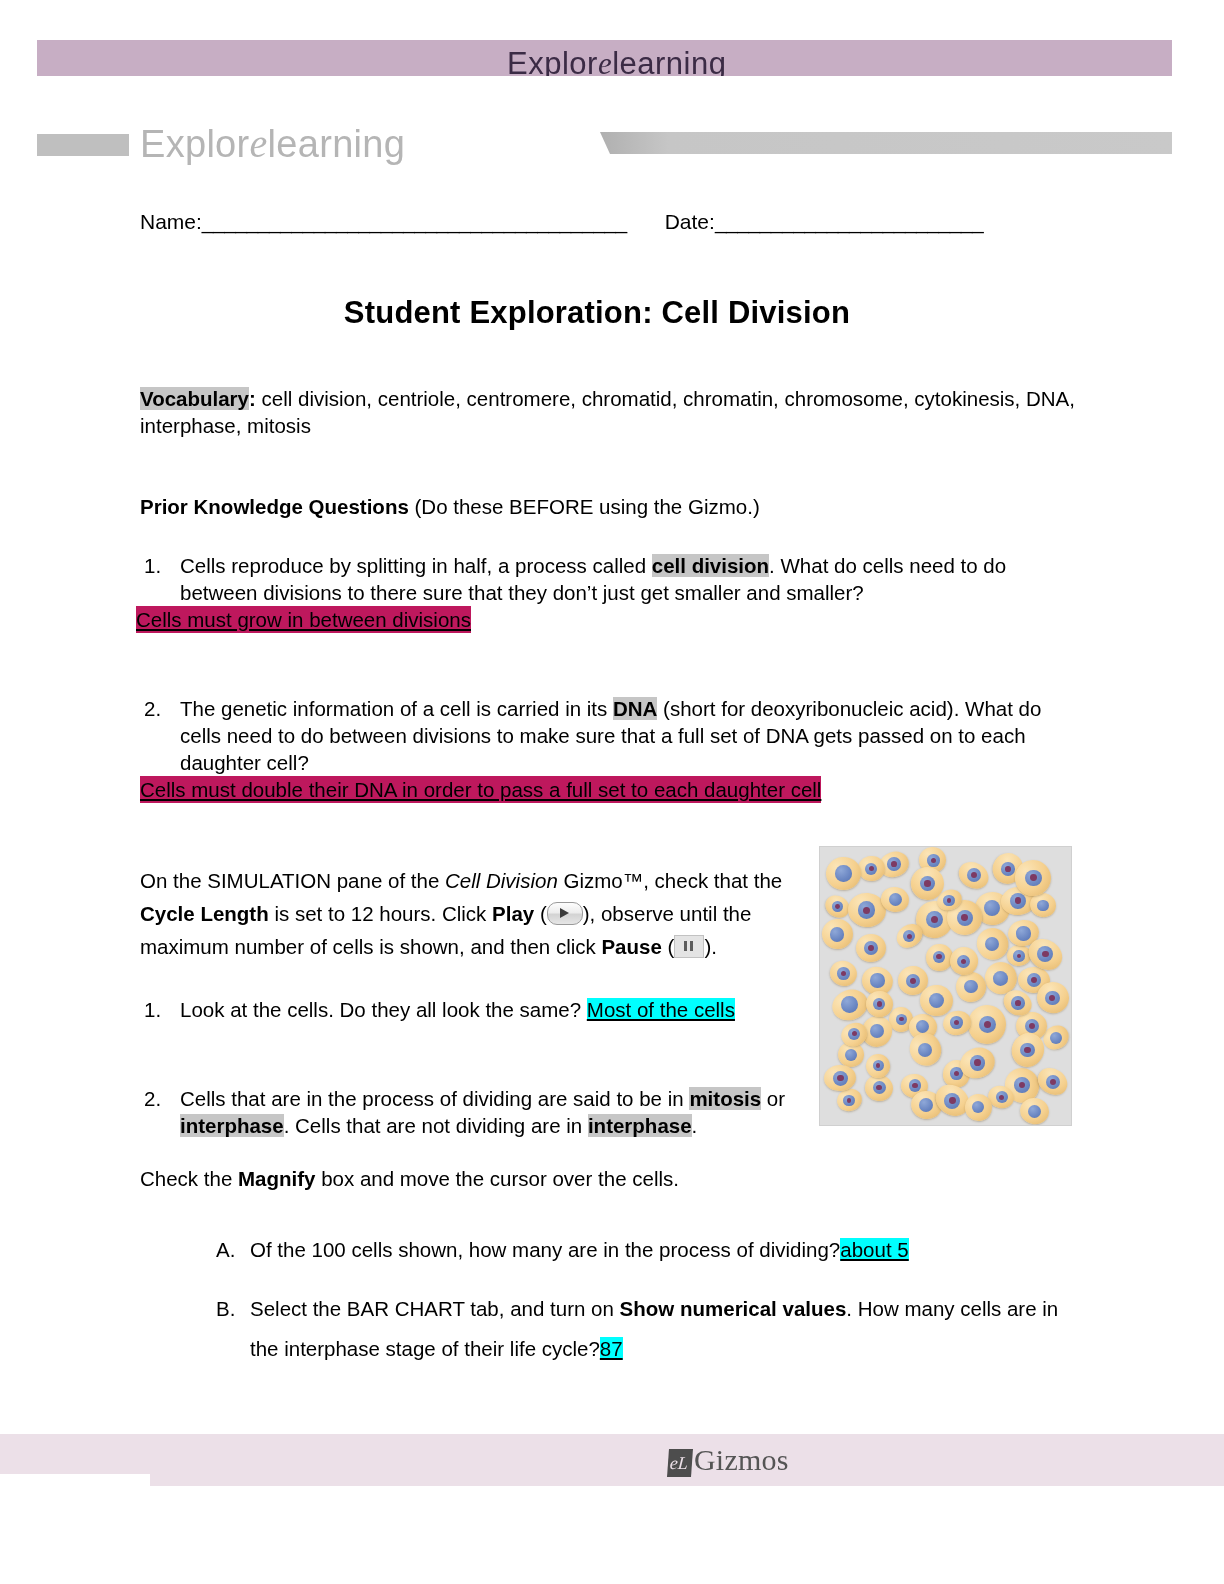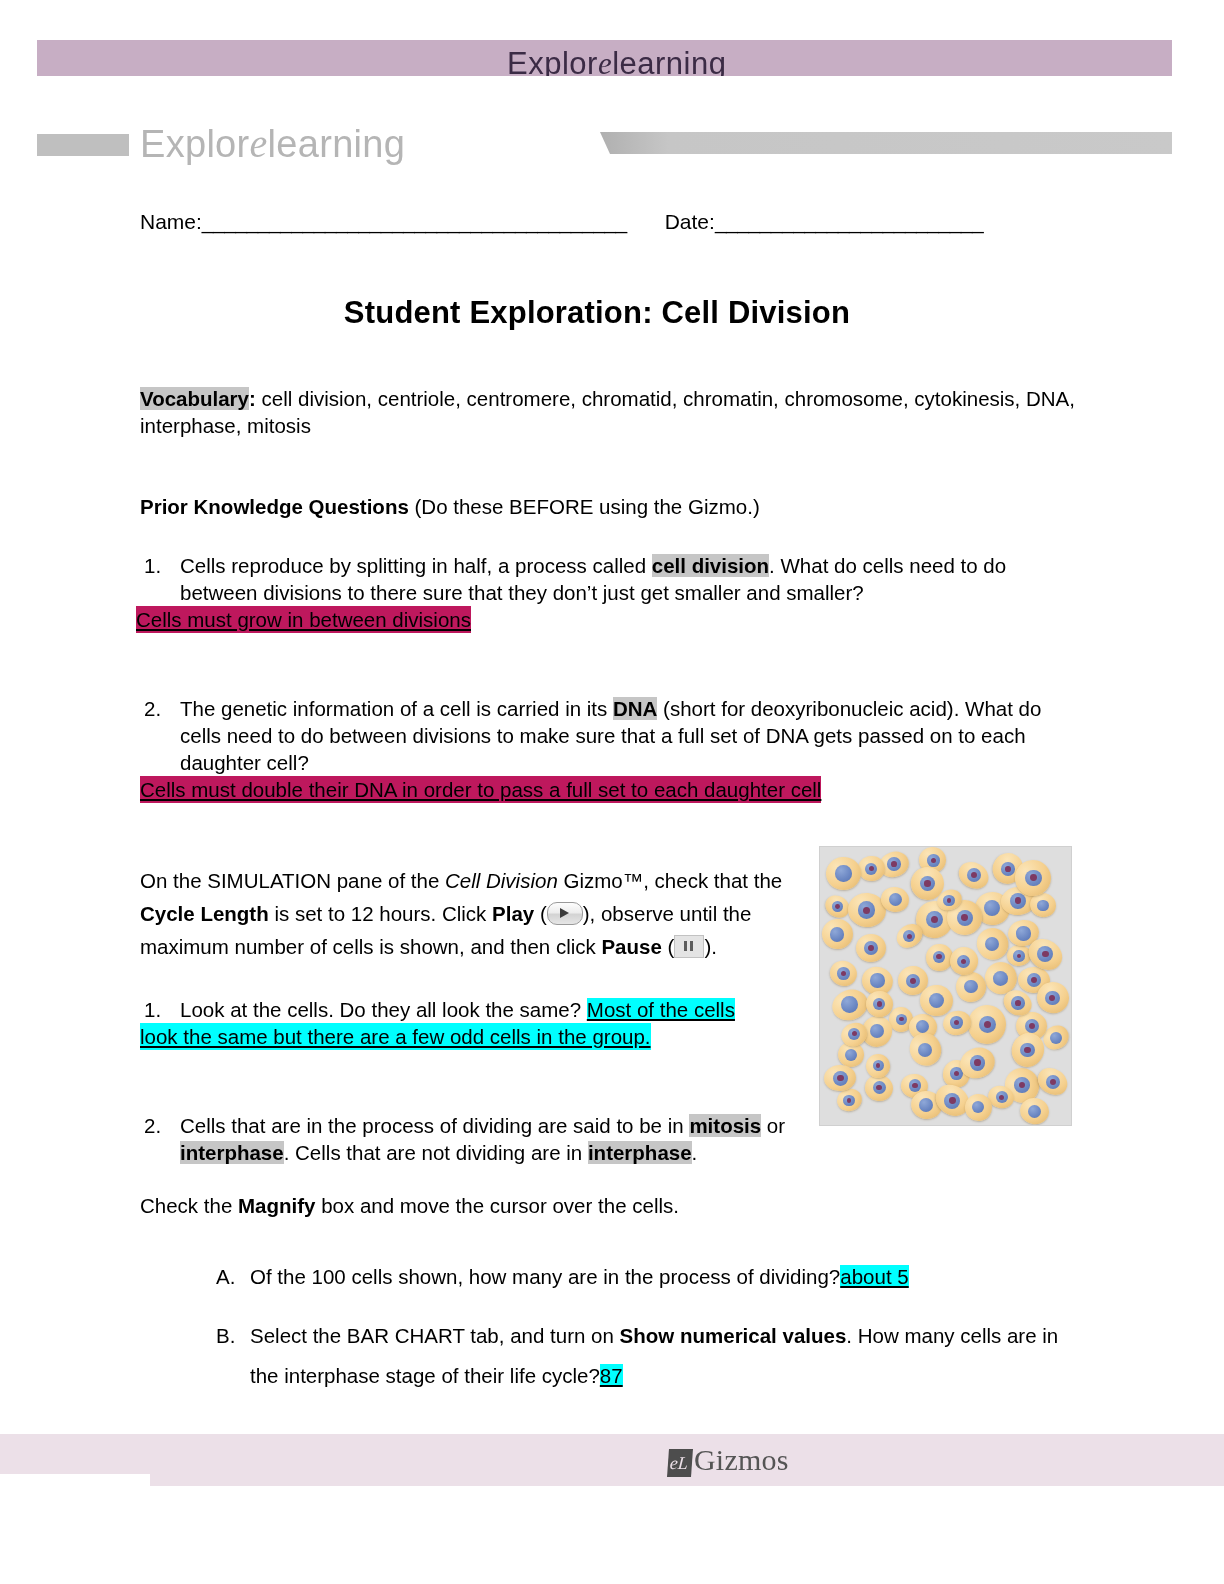--- a/index.html
+++ b/index.html
@@ -352,21 +352,21 @@
   <div class="block-gap-lg"></div>
   <div class="block-gap-md"></div>
 
 
   <div class="para" style="width:660px;line-height:1.6;"><span>On the SIMULATION pane of the </span><span class="i">Cell Division</span><span> Gizmo™, check that the </span><b>Cycle Length</b><span> is set to 12 hours. Click </span><b>Play</b><span> (</span><span class="btn-play"><span class="tri"></span></span><span>), observe until the maximum number of cells is shown, and then click </span><b>Pause</b><span> (</span><span class="btn-pause"><span class="bar b1"></span><span class="bar b2"></span></span><span>).</span></div>
 
   <div class="block-gap-md"></div>
 
   <div class="qitem" style="width:660px;">
     <span class="marker">1.</span>
-    <span>Look at the cells. Do they all look the same? </span><span class="hl-cyan">Most of the cells</span><br><span class="hl-cyan" style="margin-left:-40px;display:inline-block;">look the same but there are a few odd cells in the group.</span>
+    <span>Look at the cells. Do they all look the same? </span><span class="hl-cyan">Most of the cells</span><br>
   </div>
 
   <div class="block-gap-lg"></div>
   <div class="block-gap-md"></div>
 
   <div class="qitem" style="width:660px;">
     <span class="marker">2.</span>
     <span>Cells that are in the process of dividing are said to be in </span><span class="hl-gray">mitosis</span><span> or </span><span class="hl-gray">interphase</span><span>. Cells that are not dividing are in </span><span class="hl-gray">interphase</span><span>.</span>
   </div>
 

